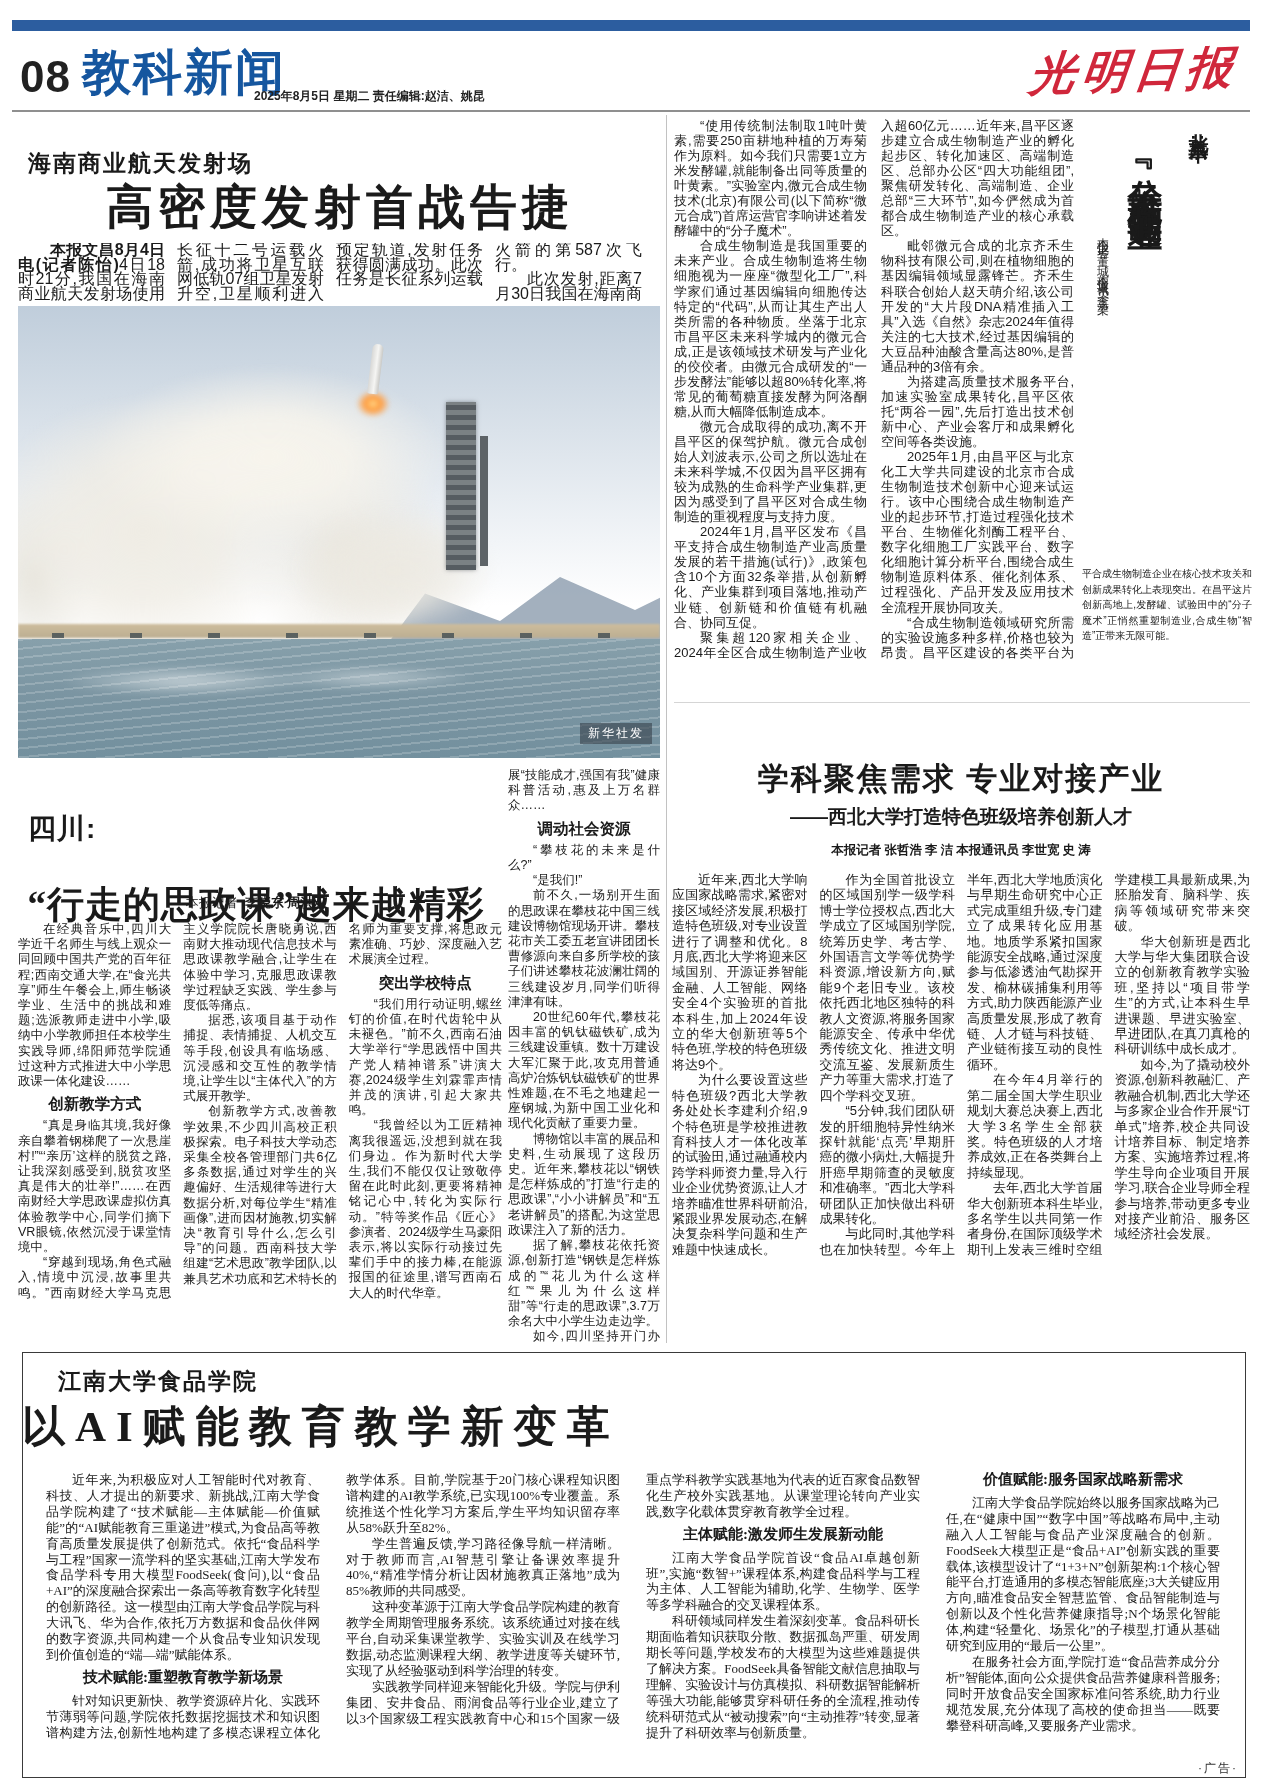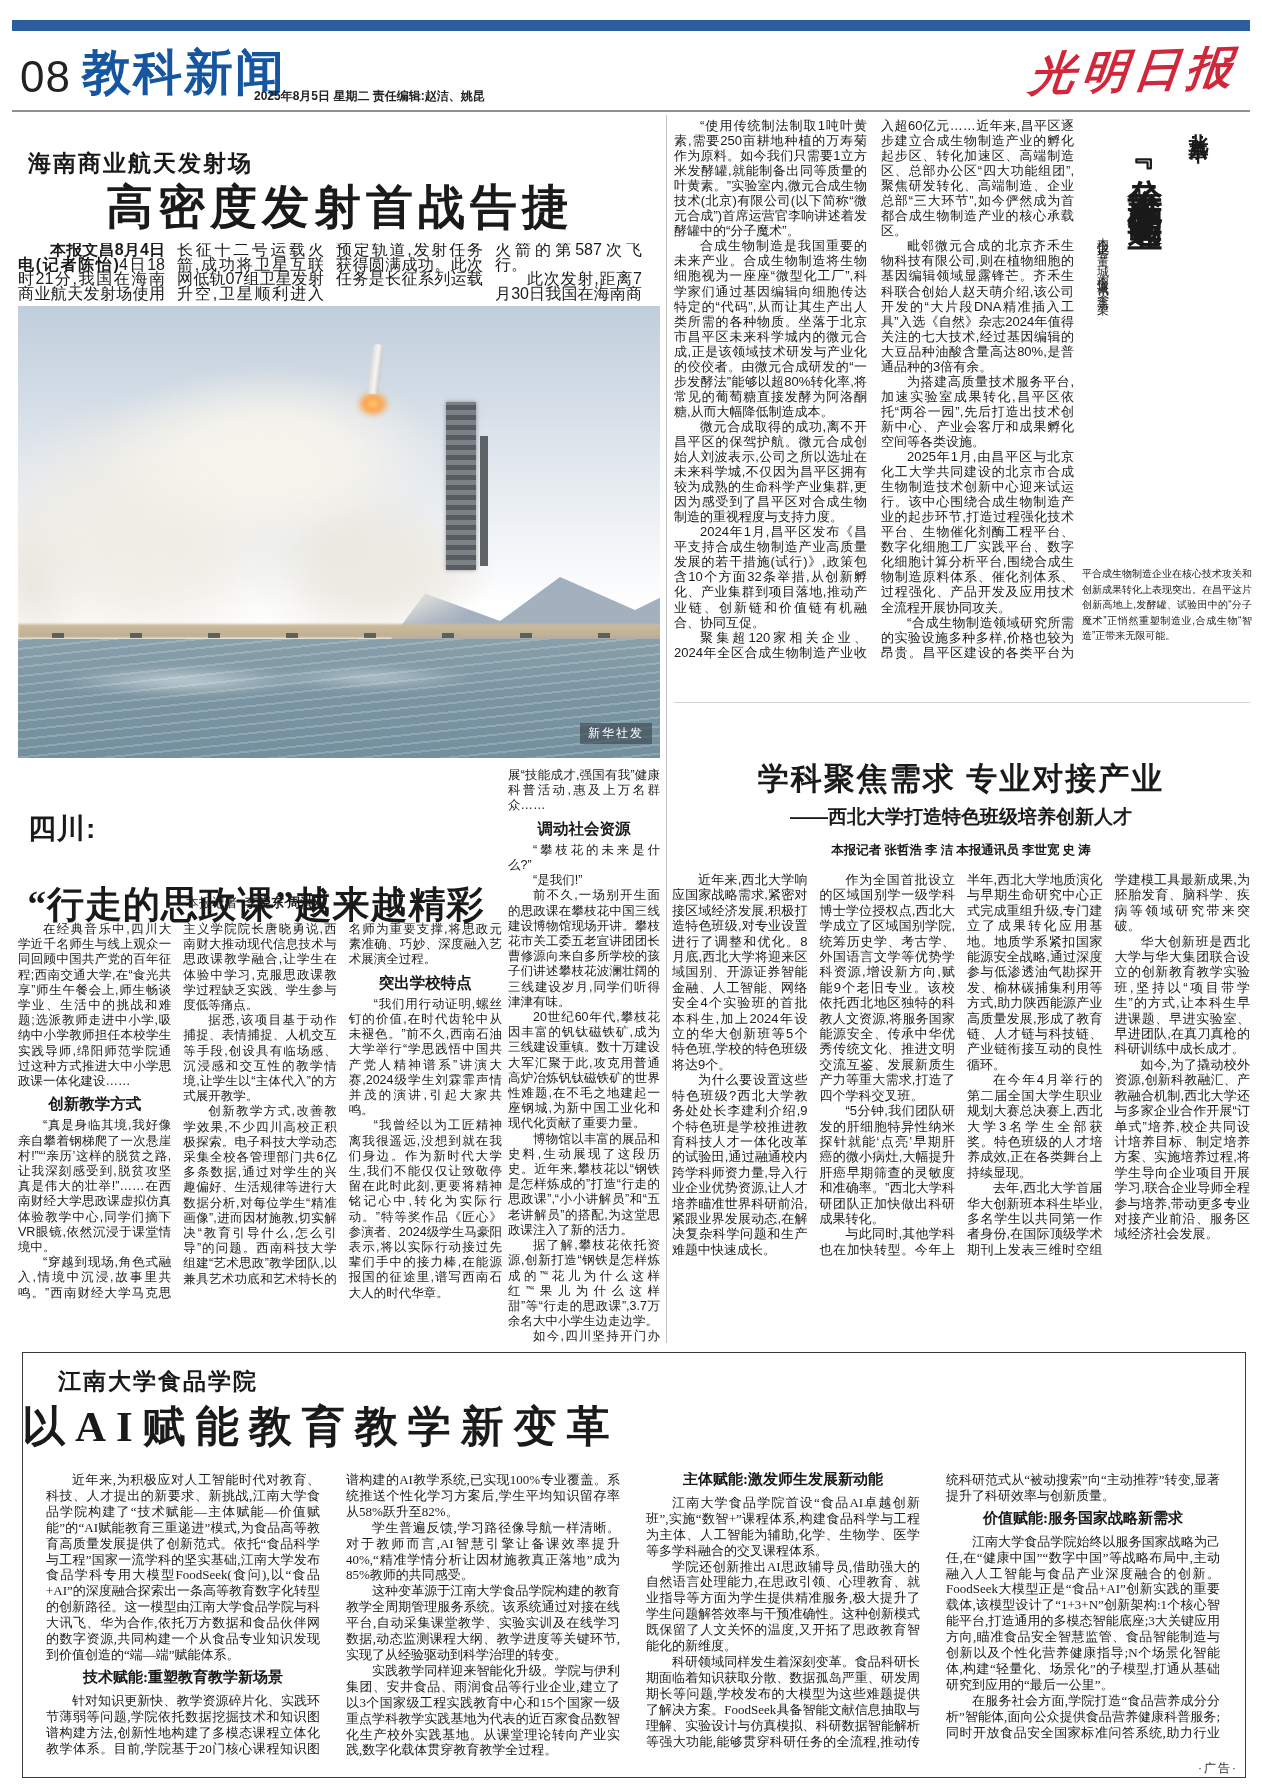--- a/index.html
+++ b/index.html
@@ -1,21 +1,21 @@
 <!DOCTYPE html>
 <html><head>
 <meta charset="utf-8">
 <style>
   html,body{margin:0;padding:0;background:#e8e8e4;}
   #page{position:relative;width:1262px;height:1792px;background:#ffffff;margin:0 auto;
         font-family:"Liberation Sans",sans-serif;color:#1a1a1a;overflow:hidden;}
   .abs{position:absolute;}
   
   #topbar{left:12px;top:20px;width:1238px;height:11px;background:#2c5d9f;}
-  #pagenum{left:20px;top:52px;font-size:44px;font-weight:400;color:#222;letter-spacing:1px;}
+  #pagenum{left:20px;top:52px;font-size:44px;font-weight:700;color:#222;letter-spacing:1px;}
   #sectitle{left:82px;top:40px;font-size:49px;font-weight:900;color:#15569f;letter-spacing:2px;}
   #dateline{left:254px;top:88px;font-size:12px;font-weight:700;color:#222;}
   #masthead{left:1030px;top:40px;width:222px;font-size:46px;font-weight:900;font-style:italic;
             color:#d0273b;font-family:"Liberation Serif",serif;letter-spacing:6px;transform:skewX(-8deg) rotate(-2deg);}
   #toprule{left:12px;top:110px;width:1238px;height:2px;background:#8f8f8f;}
   .vline{background:#c2c2c2;width:1px;}
   
   .just{text-align:justify;}
   .para{margin:0;text-indent:2em;}
   .colflow{column-fill:balance;}
@@ -214,21 +214,20 @@
     <h4 class="inhead">技术赋能:重塑教育教学新场景</h4>
     <div>
         <p class="para">针对知识更新快、教学资源碎片化、实践环节薄弱等问题,学院依托数据挖掘技术和知识图谱构建方法,创新性地构建了多模态课程立体化教学体系。目前,学院基于20门核心课程知识图谱构建的AI教学系统,已实现100%专业覆盖。系统推送个性化学习方案后,学生平均知识留存率从58%跃升至82%。</p>
         <p class="para">学生普遍反馈,学习路径像导航一样清晰。对于教师而言,AI智慧引擎让备课效率提升40%,“精准学情分析让因材施教真正落地”成为85%教师的共同感受。</p>
         <p class="para">这种变革源于江南大学食品学院构建的教育教学全周期管理服务系统。该系统通过对接在线平台,自动采集课堂教学、实验实训及在线学习数据,动态监测课程大纲、教学进度等关键环节,实现了从经验驱动到科学治理的转变。</p>
         <p class="para">实践教学同样迎来智能化升级。学院与伊利集团、安井食品、雨润食品等行业企业,建立了以3个国家级工程实践教育中心和15个国家一级重点学科教学实践基地为代表的近百家食品数智化生产校外实践基地。从课堂理论转向产业实践,数字化载体贯穿教育教学全过程。</p>
       </div>
     <h4 class="inhead">主体赋能:激发师生发展新动能</h4>
     <div>
         <p class="para">江南大学食品学院首设“食品AI卓越创新班”,实施“数智+”课程体系,构建食品科学与工程为主体、人工智能为辅助,化学、生物学、医学等多学科融合的交叉课程体系。</p>
-        <p class="para">学院还创新推出AI思政辅导员,借助强大的自然语言处理能力,在思政引领、心理教育、就业指导等方面为学生提供精准服务,极大提升了学生问题解答效率与干预准确性。这种创新模式既保留了人文关怀的温度,又开拓了思政教育智能化的新维度。</p>
         <p class="para">科研领域同样发生着深刻变革。食品科研长期面临着知识获取分散、数据孤岛严重、研发周期长等问题,学校发布的大模型为这些难题提供了解决方案。FoodSeek具备智能文献信息抽取与理解、实验设计与仿真模拟、科研数据智能解析等强大功能,能够贯穿科研任务的全流程,推动传统科研范式从“被动搜索”向“主动推荐”转变,显著提升了科研效率与创新质量。</p>
       </div>
     <h4 class="inhead">价值赋能:服务国家战略新需求</h4>
     <div>
         <p class="para">江南大学食品学院始终以服务国家战略为己任,在“健康中国”“数字中国”等战略布局中,主动融入人工智能与食品产业深度融合的创新。FoodSeek大模型正是“食品+AI”创新实践的重要载体,该模型设计了“1+3+N”创新架构:1个核心智能平台,打造通用的多模态智能底座;3大关键应用方向,瞄准食品安全智慧监管、食品智能制造与创新以及个性化营养健康指导;N个场景化智能体,构建“轻量化、场景化”的子模型,打通从基础研究到应用的“最后一公里”。</p>
         <p class="para">在服务社会方面,学院打造“食品营养成分分析”智能体,面向公众提供食品营养健康科普服务;同时开放食品安全国家标准问答系统,助力行业规范发展,充分体现了高校的使命担当——既要攀登科研高峰,又要服务产业需求。</p>
       </div>
   </div>
   <div class="abs" id="guanggao">·广告·</div>
 

